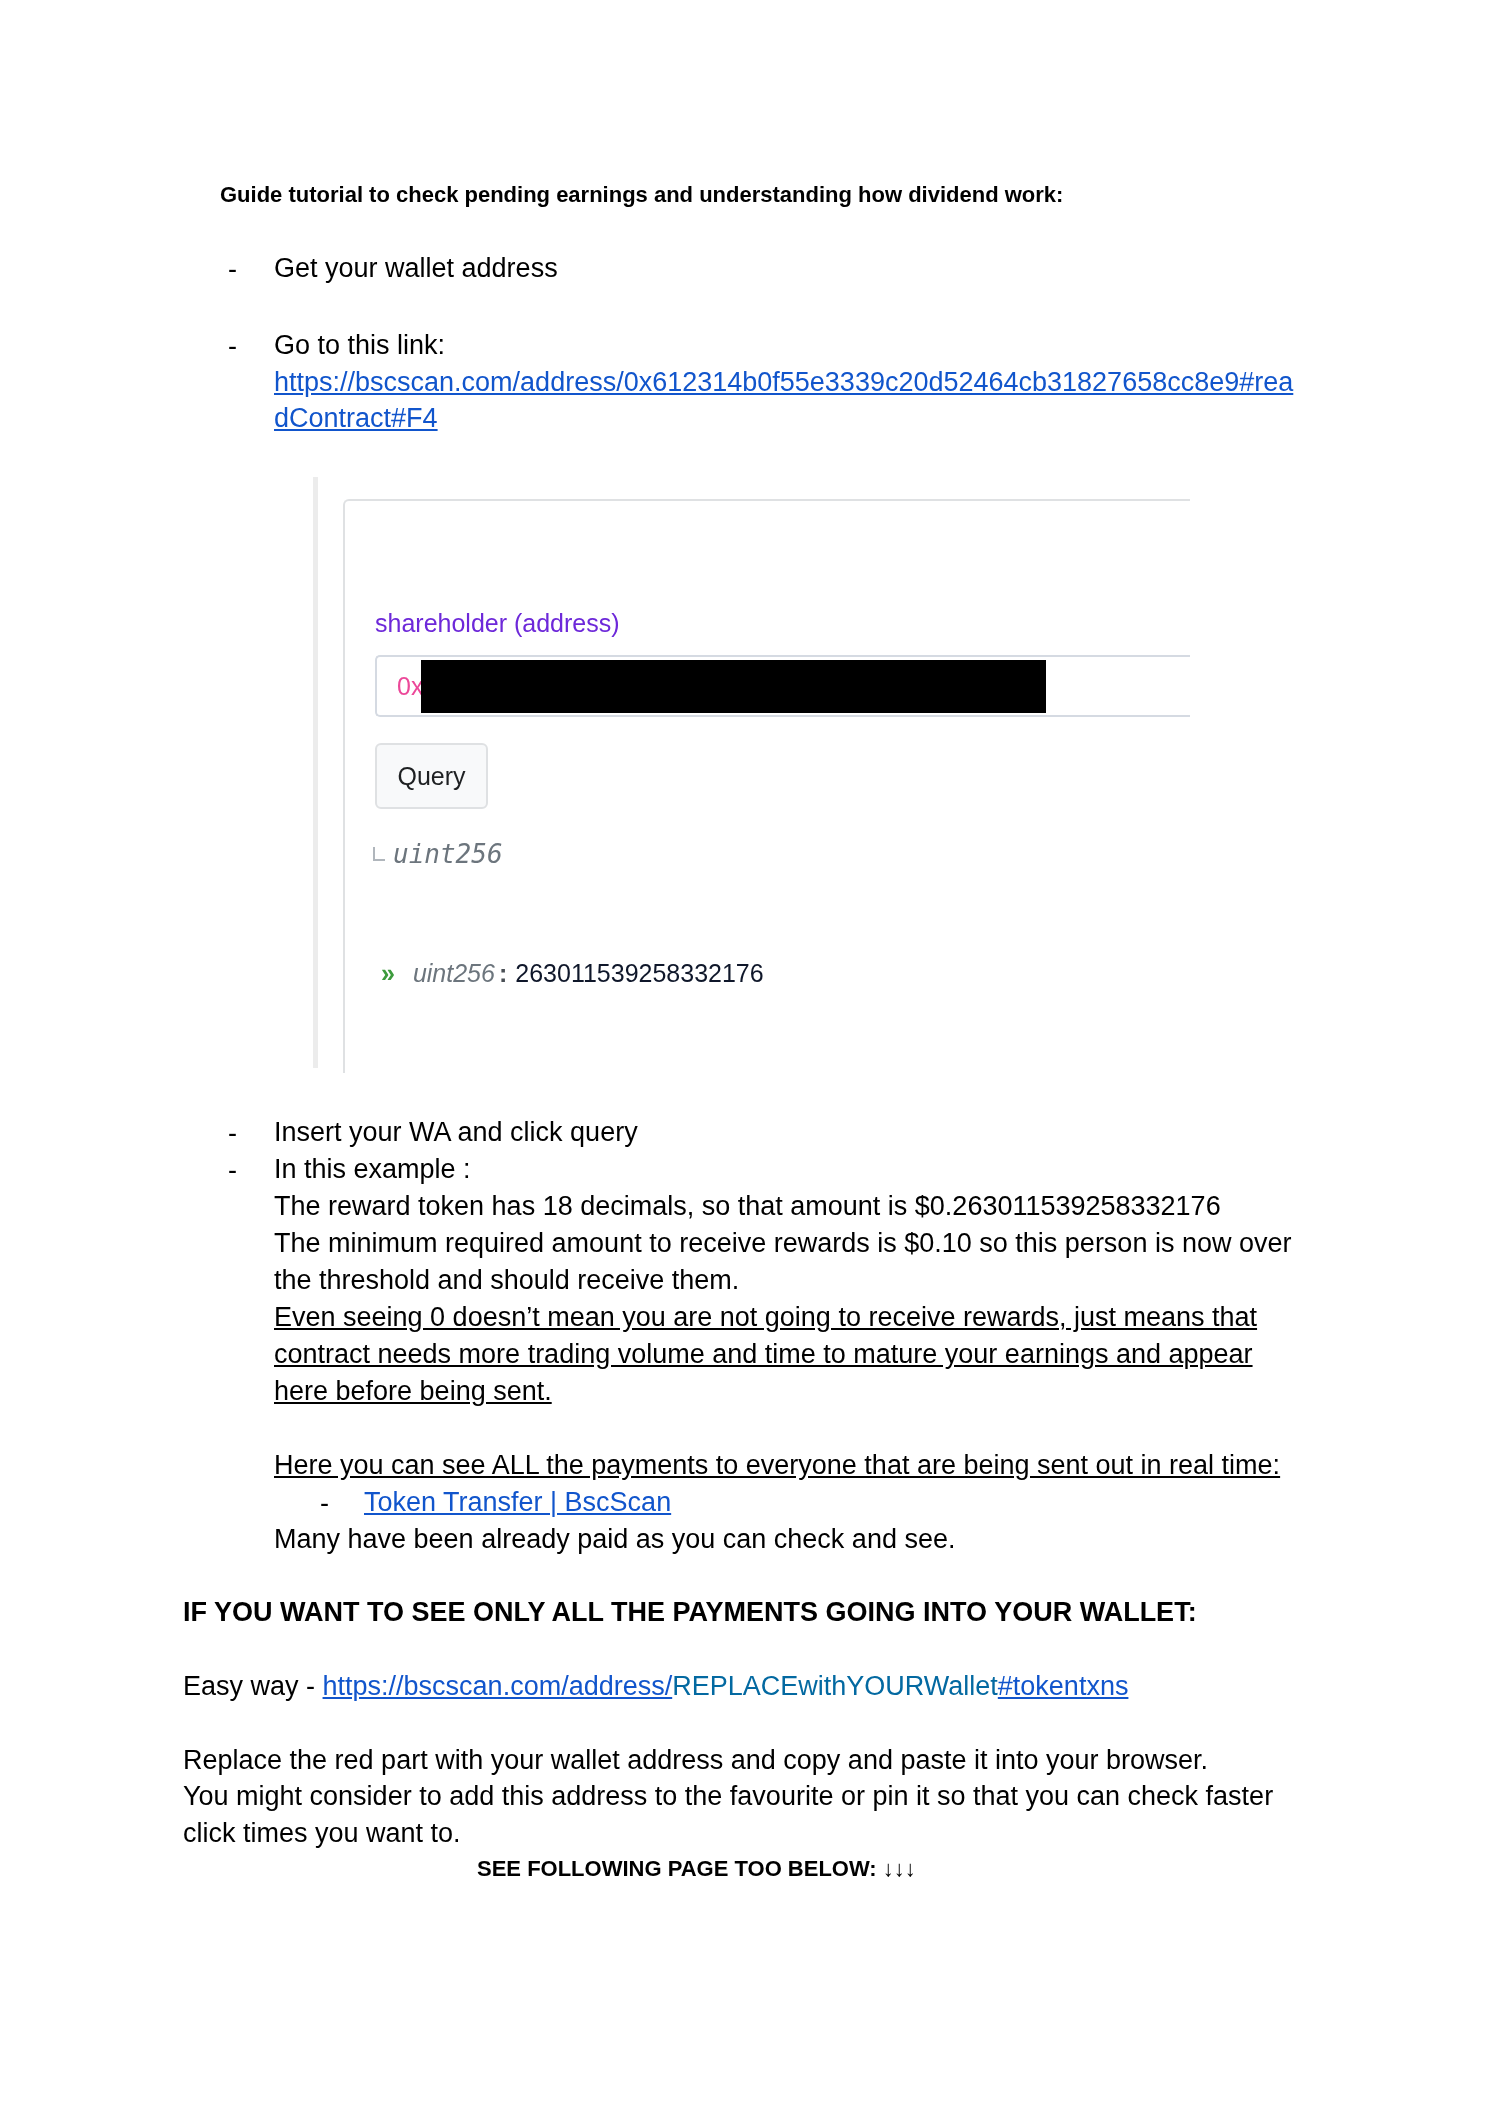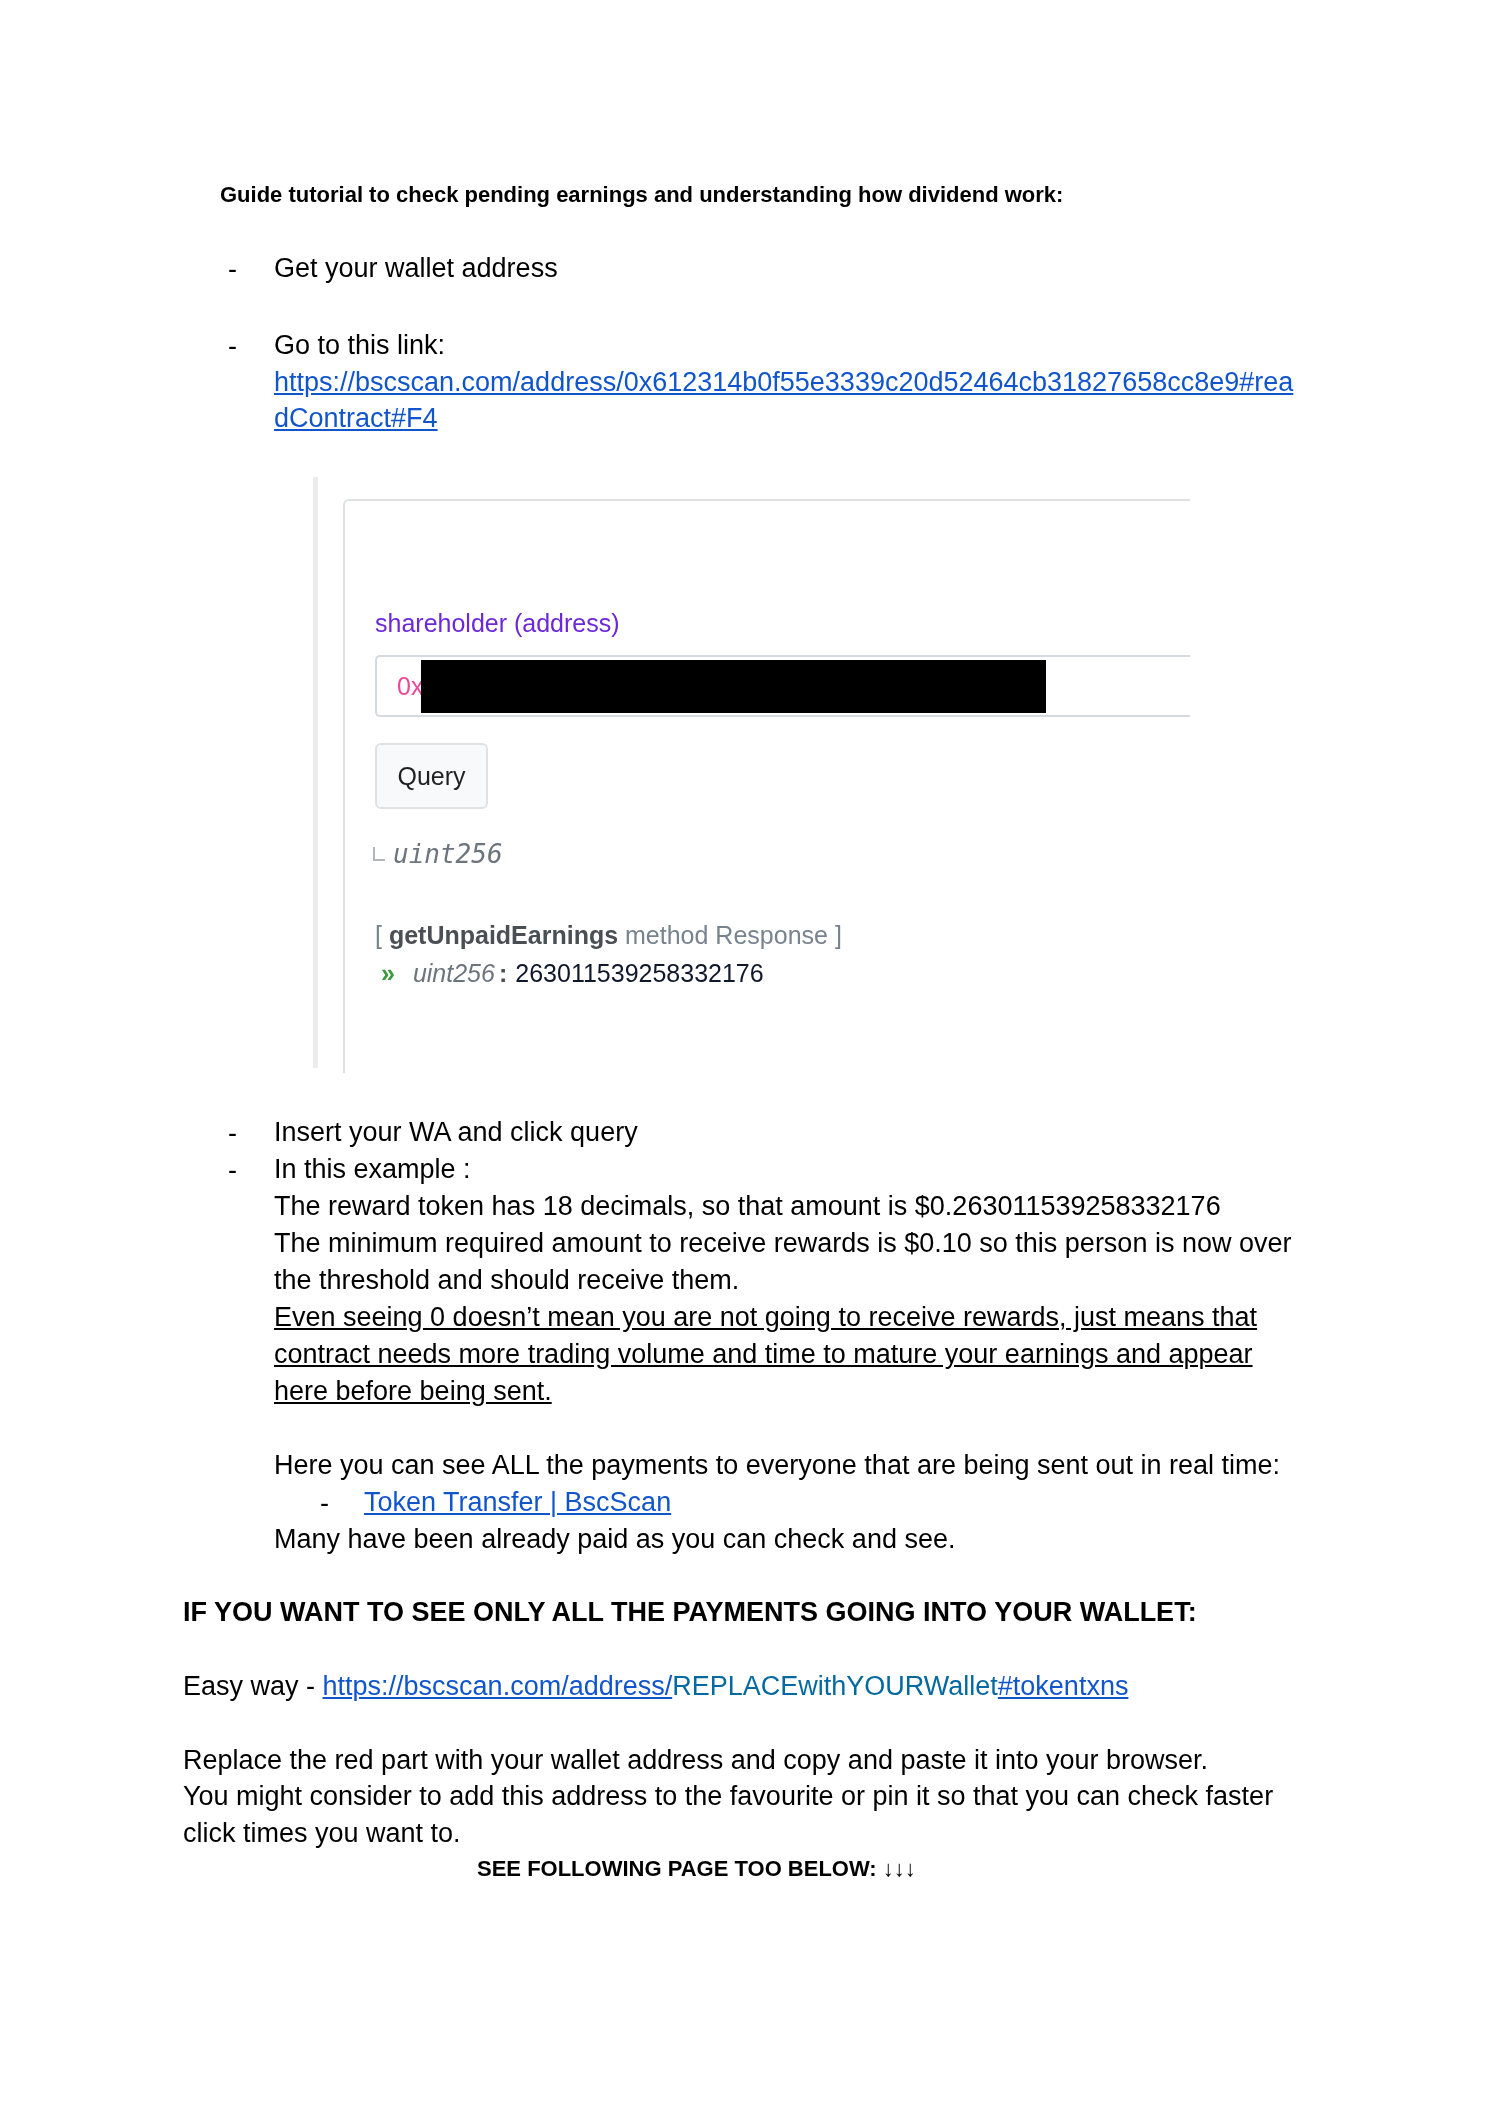--- a/index.html
+++ b/index.html
@@ -53,40 +53,39 @@
 <div class="card">
   <div class="field-label">shareholder (address)</div>
   <div class="input">
     <span class="ph">0x</span>
   </div>
   <div class="redact"></div>
   <div class="query-btn">Query</div>
   <div class="type-row">
     <span class="corner"></span><span class="mono">uint256</span>
   </div>
-  <div class="resp-head"><span>[ </span><b>getUnpaidEarnings</b><span> method Response ]</span></div>
   <div class="resp-val">
     <span class="chev">»</span><span class="t">uint256</span><span class="colon">:</span><span class="num">263011539258332176</span>
   </div>
 </div>
 
 <div class="abs dash" style="left:228px; top:1118px;">-</div>
 <div class="abs body-text" style="left:274px; top:1114px;">Insert your WA and click query</div>
 <div class="abs dash" style="left:228px; top:1155px;">-</div>
 <div class="abs body-text" style="left:274px; top:1151px;">In this example :</div>
 
 <div class="abs body-text" style="left:274px; top:1188px;">The reward token has 18 decimals, so that amount is $0.263011539258332176</div>
 <div class="abs body-text" style="left:274px; top:1225px;">The minimum required amount to receive rewards is $0.10 so this person is now over</div>
 <div class="abs body-text" style="left:274px; top:1262px;">the threshold and should receive them.</div>
 
 <div class="abs body-text underline" style="left:274px; top:1299px;">Even seeing 0 doesn’t mean you are not going to receive rewards, just means that</div>
 <div class="abs body-text underline" style="left:274px; top:1336px;">contract needs more trading volume and time to mature your earnings and appear</div>
 <div class="abs body-text underline" style="left:274px; top:1373px;">here before being sent.</div>
 
-<div class="abs body-text" style="left:274px; top:1447px;">Here you can see ALL the payments to everyone that are being sent out in real time:</div>
+<div class="abs body-text" style="left:274px; top:1447px;text-decoration:underline;">Here you can see ALL the payments to everyone that are being sent out in real time:</div>
 <div class="abs dash" style="left:320px; top:1488px;">-</div>
 <a class="abs body-text" style="left:364px; top:1484px;">Token Transfer | BscScan</a>
 <div class="abs body-text" style="left:274px; top:1521px;">Many have been already paid as you can check and see.</div>
 
 <div class="abs body-text" style="left:183px; top:1594px;font-weight:bold;">IF YOU WANT TO SEE ONLY ALL THE PAYMENTS GOING INTO YOUR WALLET:</div>
 
 <div class="abs body-text" style="left:183px; top:1668px;"><span>Easy way - </span><a>https://bscscan.com/address/</a><span class="red-link">REPLACEwithYOURWallet</span><a>#tokentxns</a></div>
 
 <div class="abs body-text" style="left:183px; top:1742px;">Replace the red part with your wallet address and copy and paste it into your browser.</div>
 <div class="abs body-text" style="left:183px; top:1778px;">You might consider to add this address to the favourite or pin it so that you can check faster</div>

